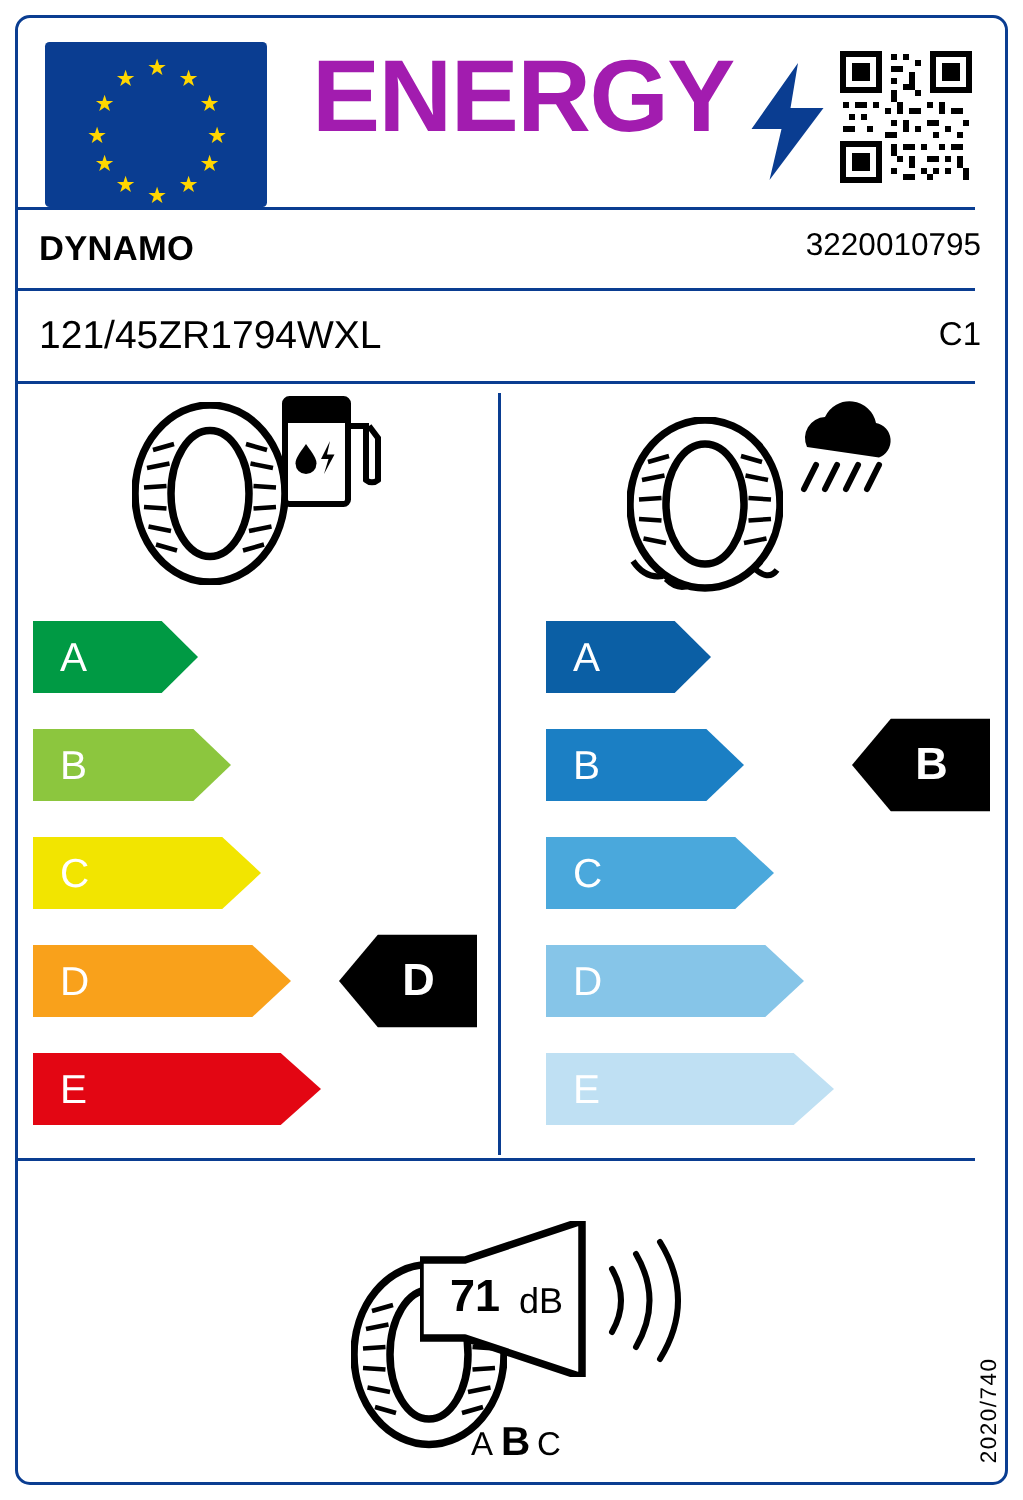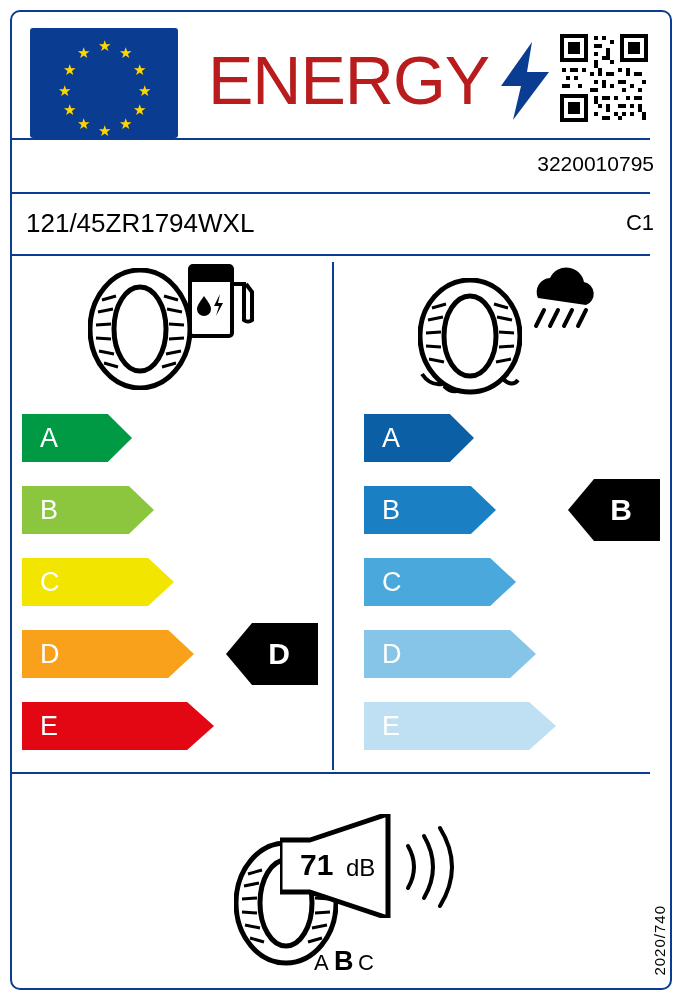--- a/index.html
+++ b/index.html
@@ -4,21 +4,21 @@
 <style>
   html,body{margin:0;padding:0;background:#fff;}
   body{width:682px;height:1000px;font-family:"Liberation Sans",sans-serif;color:#000;overflow:hidden;}
   .label{position:relative;width:682px;height:1000px;box-sizing:border-box;}
   .frame{position:absolute;left:10px;top:10px;width:662px;height:980px;border:2px solid #0a3d91;border-radius:10px;box-sizing:border-box;}
 
   
   .header{position:absolute;left:12px;top:12px;width:638px;height:128px;}
   .euflag{position:absolute;left:18px;top:16px;width:148px;height:110px;background:#0a3d91;border-radius:3px;}
   .euflag .star{position:absolute;color:#ffd600;font-size:15px;line-height:15px;}
-  .energy-word{position:absolute;left:196px;top:30px;font-size:68px;font-weight:normal;color:#b91c1c;letter-spacing:-1px;line-height:76px;font-family:"Liberation Sans",sans-serif;}
+  .energy-word{position:absolute;left:196px;top:14px;font-size:68px;font-weight:bold;color:#a21caf;letter-spacing:-1px;line-height:76px;font-family:"Liberation Sans",sans-serif;}
   .bolt{position:absolute;left:487px;top:30px;width:52px;height:78px;}
   .qr{position:absolute;left:546px;top:20px;width:92px;height:92px;}
 
   
   .divider{position:absolute;background:#0a3d91;}
   .brand{position:absolute;left:26px;top:152px;font-size:23px;font-weight:bold;letter-spacing:.2px;}
   .code{position:absolute;right:28px;top:152px;font-size:21px;text-align:center;}
 
   .size{position:absolute;left:26px;top:208px;font-size:26px;}
   .cls{position:absolute;right:28px;top:210px;font-size:22px;}
@@ -132,20 +132,21 @@
           <rect x="22" y="42" width="4" height="2"></rect>
             <rect x="30" y="42" width="2" height="2"></rect>
             <rect x="42" y="40" width="2" height="4"></rect>
         </g>
       </svg>
     </div>
   </div>
 
   <div class="divider" style="left:12px;top:138px;width:638px;height:2px;"></div>
 
+  <div class="brand">DYNAMO</div>
   <div class="code">3220010795</div>
 
   <div class="divider" style="left:12px;top:192px;width:638px;height:2px;"></div>
 
   <div class="size">121/45ZR1794WXL</div>
   <div class="cls">C1</div>
 
   <div class="divider" style="left:12px;top:254px;width:638px;height:2px;"></div>
 
   <div class="vsplit"></div>

